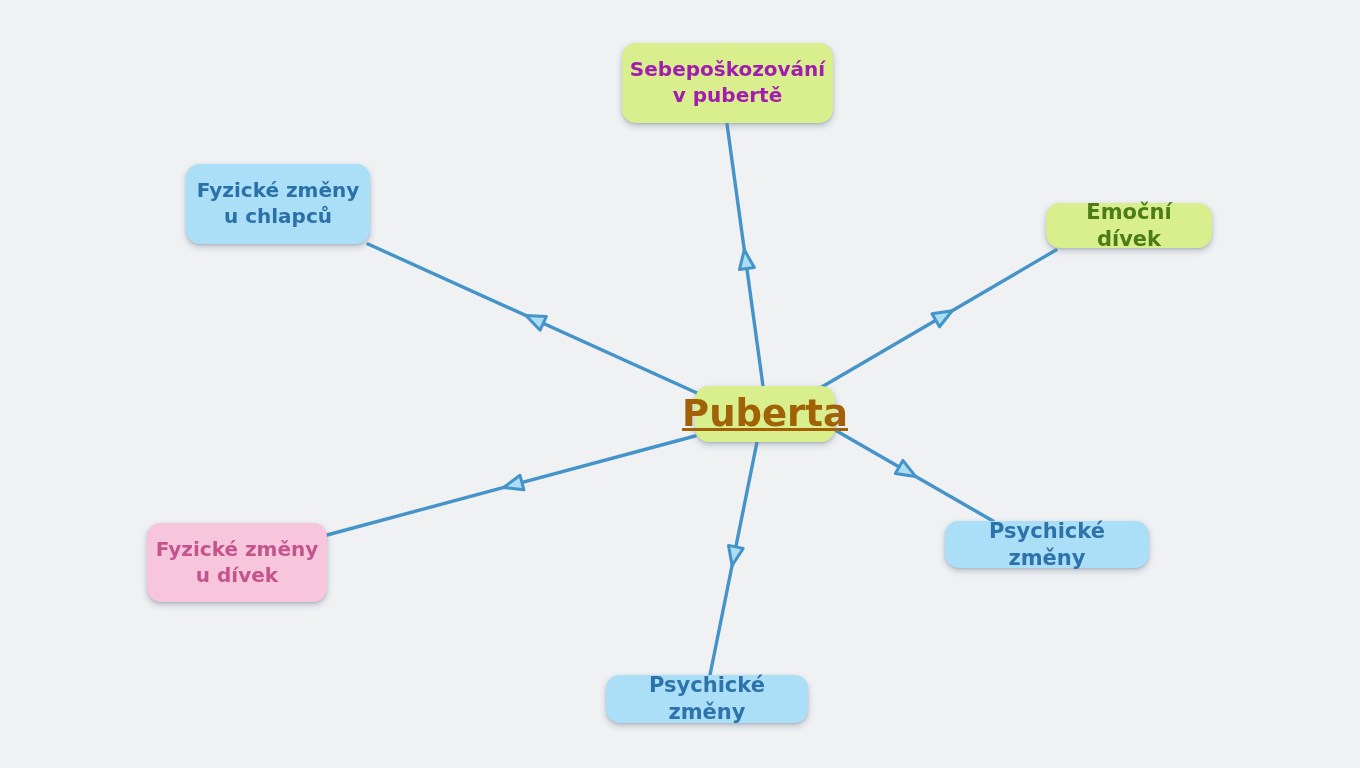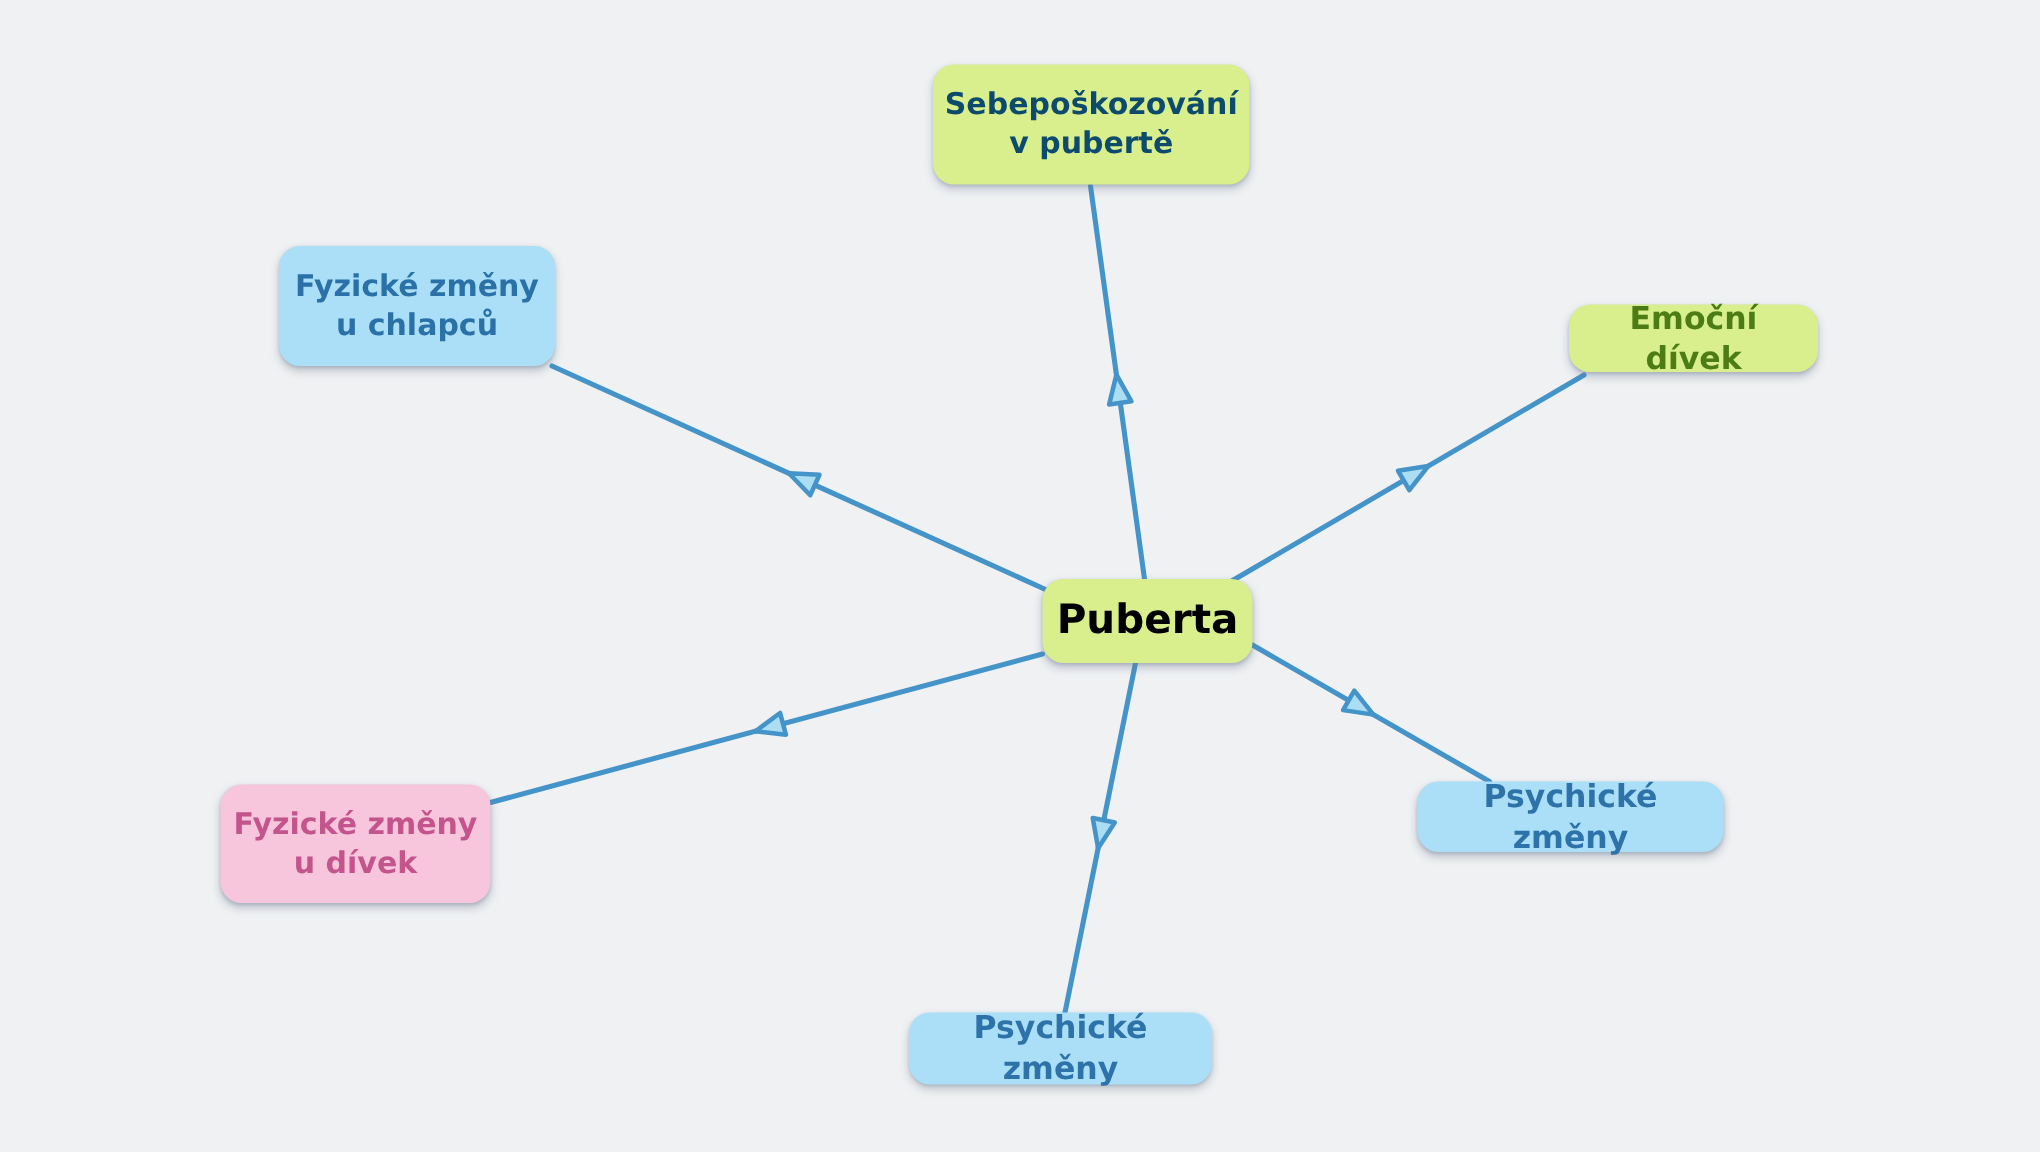--- a/index.html
+++ b/index.html
@@ -54,22 +54,22 @@
       <line x1="820" y1="388" x2="1056" y2="250" stroke="#4493c9" stroke-width="3.4" stroke-linecap="round"></line>
       <polygon points="952.1600000000001,310.72 939.5441461964347,326.7851869832587 931.9724392166202,313.8364706989382" fill="#abddf3" stroke="#4493c9" stroke-width="3" stroke-linejoin="round"></polygon>
       <line x1="835" y1="430" x2="993" y2="521" stroke="#4493c9" stroke-width="3.4" stroke-linecap="round"></line>
       <polygon points="915.58,476.41 895.3723694962515,473.4264334389906 902.858708385549,460.4281747081224" fill="#abddf3" stroke="#4493c9" stroke-width="3" stroke-linejoin="round"></polygon>
       <line x1="695" y1="436" x2="327" y2="535" stroke="#4493c9" stroke-width="3.4" stroke-linecap="round"></line>
       <polygon points="503.64,487.48 520.0392724017647,475.3015820119066 523.9360512667331,489.78657819683997" fill="#abddf3" stroke="#4493c9" stroke-width="3" stroke-linejoin="round"></polygon>
       <line x1="757" y1="442" x2="710" y2="675" stroke="#4493c9" stroke-width="3.4" stroke-linecap="round"></line>
       <polygon points="732.09,565.49 728.4950278530762,545.3821364818924 743.1988636090728,548.3481462695828" fill="#abddf3" stroke="#4493c9" stroke-width="3" stroke-linejoin="round"></polygon>
     </svg>
   <div id="nodes">
-      <div class="node" style="left: 695px; top: 386px; width: 140px; height: 56px; background: rgb(217, 238, 140); color: #000000; font-size: 27px;">Puberta</div>
-      <div class="node" style="left: 622px; top: 43px; width: 211px; height: 80px; background: rgb(217, 238, 140); color: #0c4a6e; font-size: 20px;">Sebepoškozování
+      <div class="node" style="left: 695px; top: 386px; width: 140px; height: 56px; background: rgb(217, 238, 140); color: #a16207; font-size: 37px; text-decoration: underline;">Puberta</div>
+      <div class="node" style="left: 622px; top: 43px; width: 211px; height: 80px; background: rgb(217, 238, 140); color: #a21caf; font-size: 20px;">Sebepoškozování
 v pubertě</div>
       <div class="node" style="left: 186px; top: 164px; width: 184px; height: 80px; background: rgb(171, 223, 247); color: rgb(42, 113, 168); font-size: 20px;">Fyzické změny
 u chlapců</div>
       <div class="node" style="left: 1046px; top: 203px; width: 166px; height: 45px; background: rgb(217, 238, 140); color: rgb(75, 124, 21); font-size: 21px;">Emoční dívek</div>
       <div class="node" style="left: 945px; top: 521px; width: 204px; height: 47px; background: rgb(171, 223, 247); color: rgb(45, 115, 170); font-size: 21px;">Psychické změny</div>
       <div class="node" style="left: 147px; top: 523px; width: 180px; height: 79px; background: rgb(248, 198, 220); color: rgb(195, 84, 140); font-size: 20px;">Fyzické změny
 u dívek</div>
       <div class="node" style="left: 606px; top: 675px; width: 202px; height: 48px; background: rgb(171, 223, 247); color: rgb(45, 115, 170); font-size: 21px;">Psychické změny</div>
     </div>
 </div>

